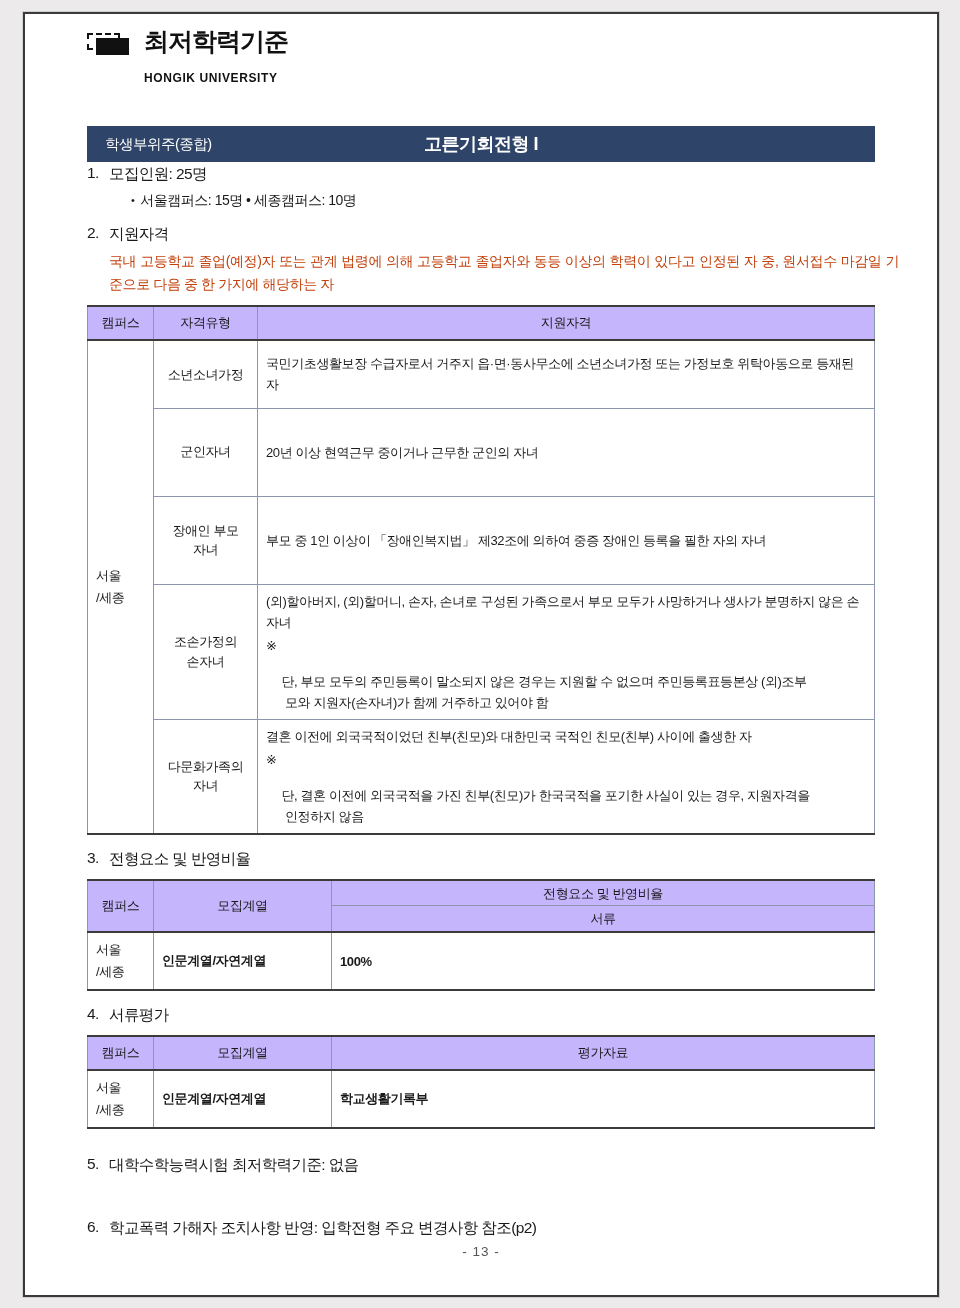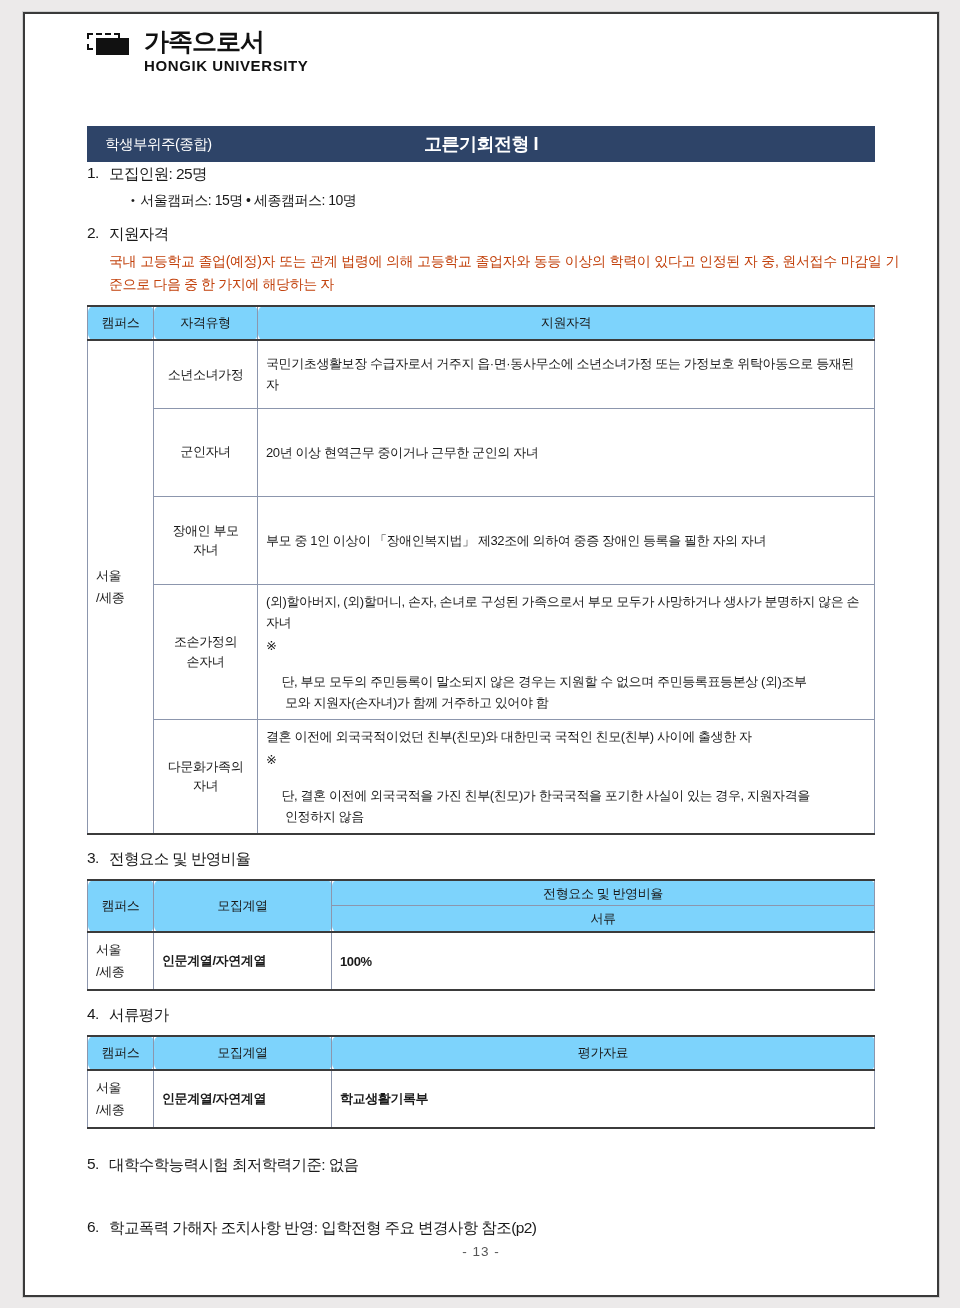--- a/index.html
+++ b/index.html
@@ -64,25 +64,25 @@
   }
   .logo-text-wrap { display: flex; flex-direction: column; }
   .logo-ko {
     font-size: 25px;
     font-weight: bold;
     letter-spacing: -1px;
     color: #111;
     line-height: 1.08;
   }
   .logo-en {
-    font-size: 15px;
+    font-size: 12px;
     font-weight: bold;
     letter-spacing: 0.6px;
     color: #111;
-    margin-top: 2px;
+    margin-top: 16px;
   }
 
   
   .title-bar {
     position: absolute;
     left: 62px;
     top: 86px;
     width: 788px;
     height: 36px;
     background: #2e4468;
@@ -145,25 +145,24 @@
   }
   table.doc th, table.doc td {
     border: 1px solid #8c96ad;
     font-size: 13px;
     color: #1a1a1a;
     letter-spacing: -0.4px;
     padding: 6px 8px;
     vertical-align: middle;
   }
   table.doc th {
-    background: #7dd3fc;
+    background: #c4b5fd;
     font-weight: normal;
     text-align: center;
     height: 34px;
-    border-radius: 6px;
   }
   table.doc thead tr:last-child th { border-bottom: 2.5px solid #3b3b3b; }
   td.center { text-align: left; font-weight: bold; }
   td.campus { text-align: left; line-height: 1.7; font-size: 13.5px; }
   td.qtype  { text-align: center; line-height: 1.5; }
   td.desc   { line-height: 1.62; padding: 9px 10px; }
   .note {
     display: flex;
     gap: 5px;
     margin-top: 2px;
@@ -197,21 +196,21 @@
 <div id="page-root">
   <div class="page-frame">
     <div class="page-inner">
 
       <div class="logo-block">
         <div class="logo-mark">
           <div class="r-back"></div>
           <div class="r-front"></div>
         </div>
         <div class="logo-text-wrap">
-          <div class="logo-ko">가족으로서</div>
+          <div class="logo-ko">최저학력기준</div>
           <div class="logo-en">HONGIK UNIVERSITY</div>
         </div>
       </div>
 
       <div class="title-bar">
         <span class="type-label">학생부위주(종합)</span>
         <span class="main-title">고른기회전형 I</span>
       </div>
 
       <div class="content">

